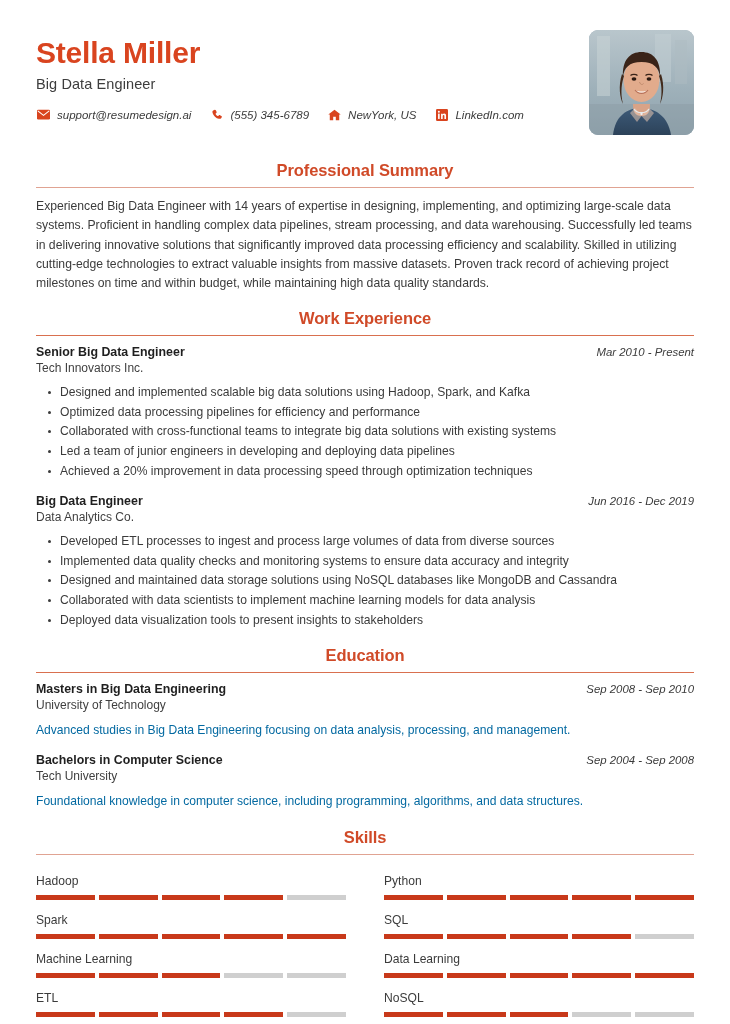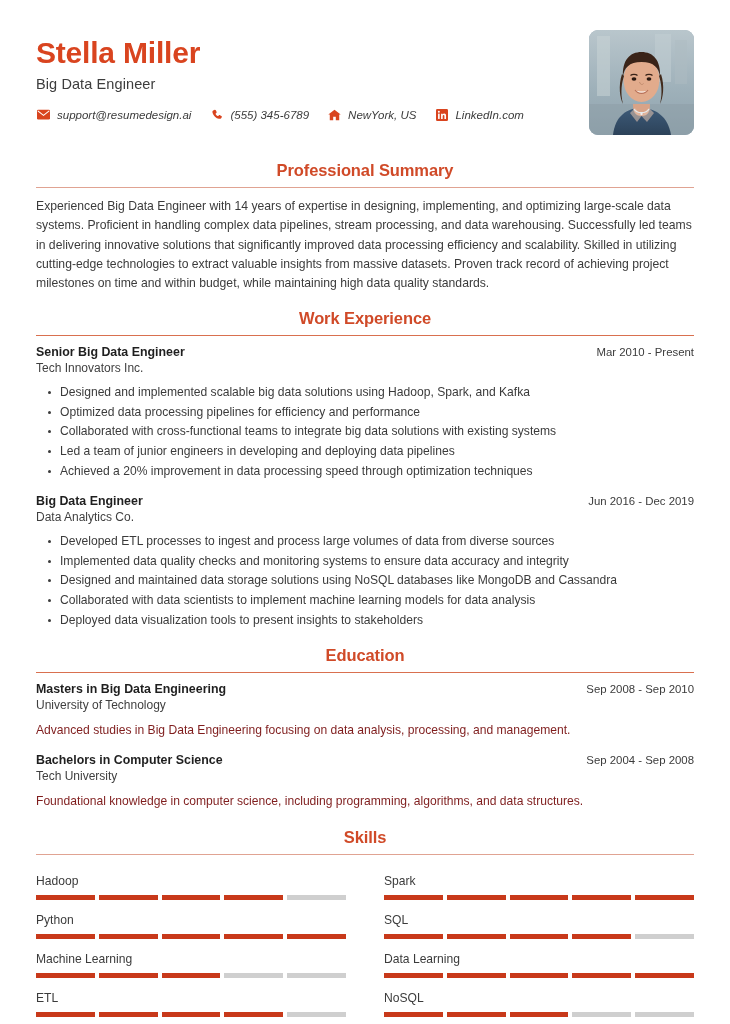--- a/index.html
+++ b/index.html
@@ -114,20 +114,21 @@
     justify-content: space-between;
     align-items: baseline;
   }
   .entry-title {
     font-size: 12.4px;
     font-weight: bold;
     color: #1f1f1f;
   }
   .entry-date {
     font-size: 11.4px;
+    font-style: italic;
     color: #3b3b3b;
     white-space: nowrap;
     padding-left: 12px;
   }
   .entry-sub {
     font-size: 12px;
     color: #3f3f3f;
     margin-top: 2px;
   }
 
@@ -149,21 +150,21 @@
     top: 8px;
     width: 3px;
     height: 3px;
     border-radius: 50%;
     background: #3b3b3b;
   }
 
   .entry-desc {
     font-size: 12.1px;
     line-height: 1.6;
-    color: #7f1d1d;
+    color: #0369a1;
     margin-top: 9px;
   }
 
   
   .skills-grid {
     display: grid;
     grid-template-columns: 1fr 1fr;
     column-gap: 38px;
     row-gap: 0;
     margin-top: 2px;
@@ -354,31 +355,31 @@
           <div class="skill-name">Hadoop</div>
           <div class="skill-bar">
             <div class="seg on"></div>
             <div class="seg on"></div>
             <div class="seg on"></div>
             <div class="seg on"></div>
             <div class="seg"></div>
           </div>
         </div>
         <div class="skill">
+          <div class="skill-name">Python</div>
+          <div class="skill-bar">
+            <div class="seg on"></div>
+            <div class="seg on"></div>
+            <div class="seg on"></div>
+            <div class="seg on"></div>
+            <div class="seg on"></div>
+          </div>
+        </div>
+        <div class="skill">
           <div class="skill-name">Spark</div>
-          <div class="skill-bar">
-            <div class="seg on"></div>
-            <div class="seg on"></div>
-            <div class="seg on"></div>
-            <div class="seg on"></div>
-            <div class="seg on"></div>
-          </div>
-        </div>
-        <div class="skill">
-          <div class="skill-name">Python</div>
           <div class="skill-bar">
             <div class="seg on"></div>
             <div class="seg on"></div>
             <div class="seg on"></div>
             <div class="seg on"></div>
             <div class="seg on"></div>
           </div>
         </div>
         <div class="skill">
           <div class="skill-name">SQL</div>

